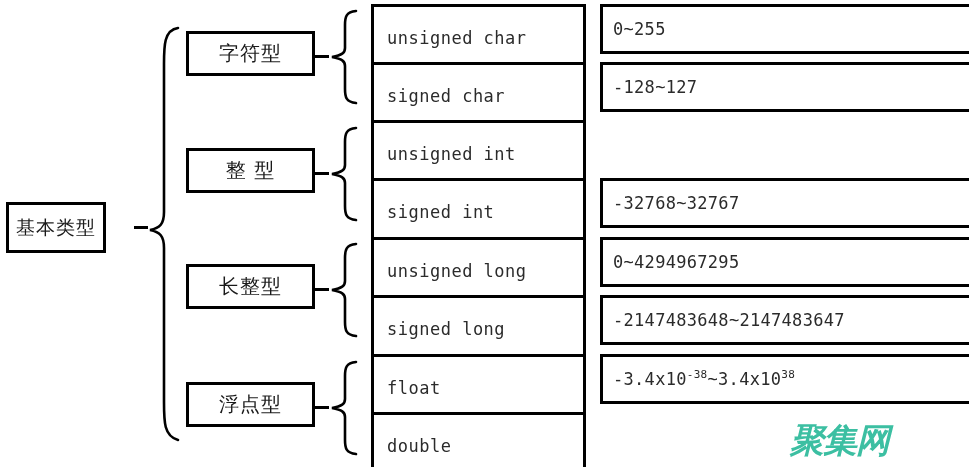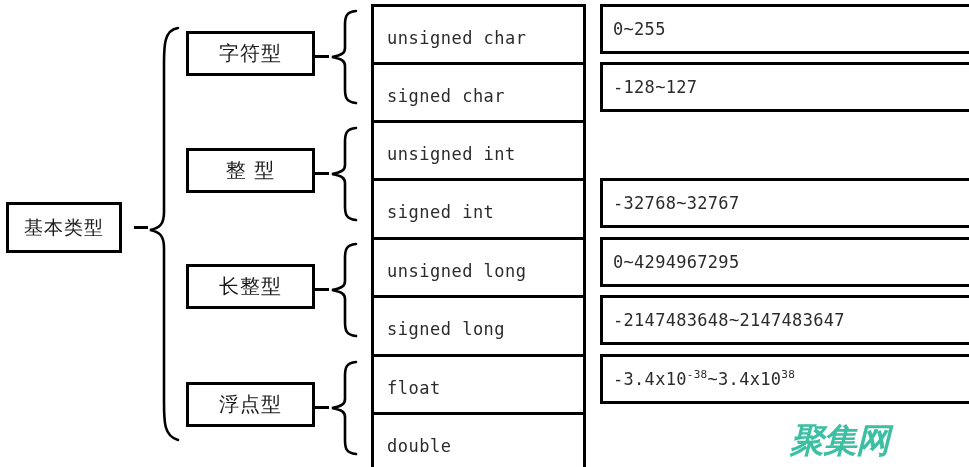--- a/index.html
+++ b/index.html
@@ -23,21 +23,21 @@
     background: #ffffff;
     border: 3px solid #000000;
     display: flex;
     align-items: center;
   }
 
   
   .root-box {
     left: 6px;
     top: 202px;
-    width: 116px;
+    width: 100px;
     height: 51px;
     justify-content: center;
   }
   .root-box .cjk {
     font-family: "DejaVu Sans", "Liberation Sans", sans-serif;
     font-size: 19px;
     color: #1a1a1a;
     letter-spacing: 1px;
   }
 

